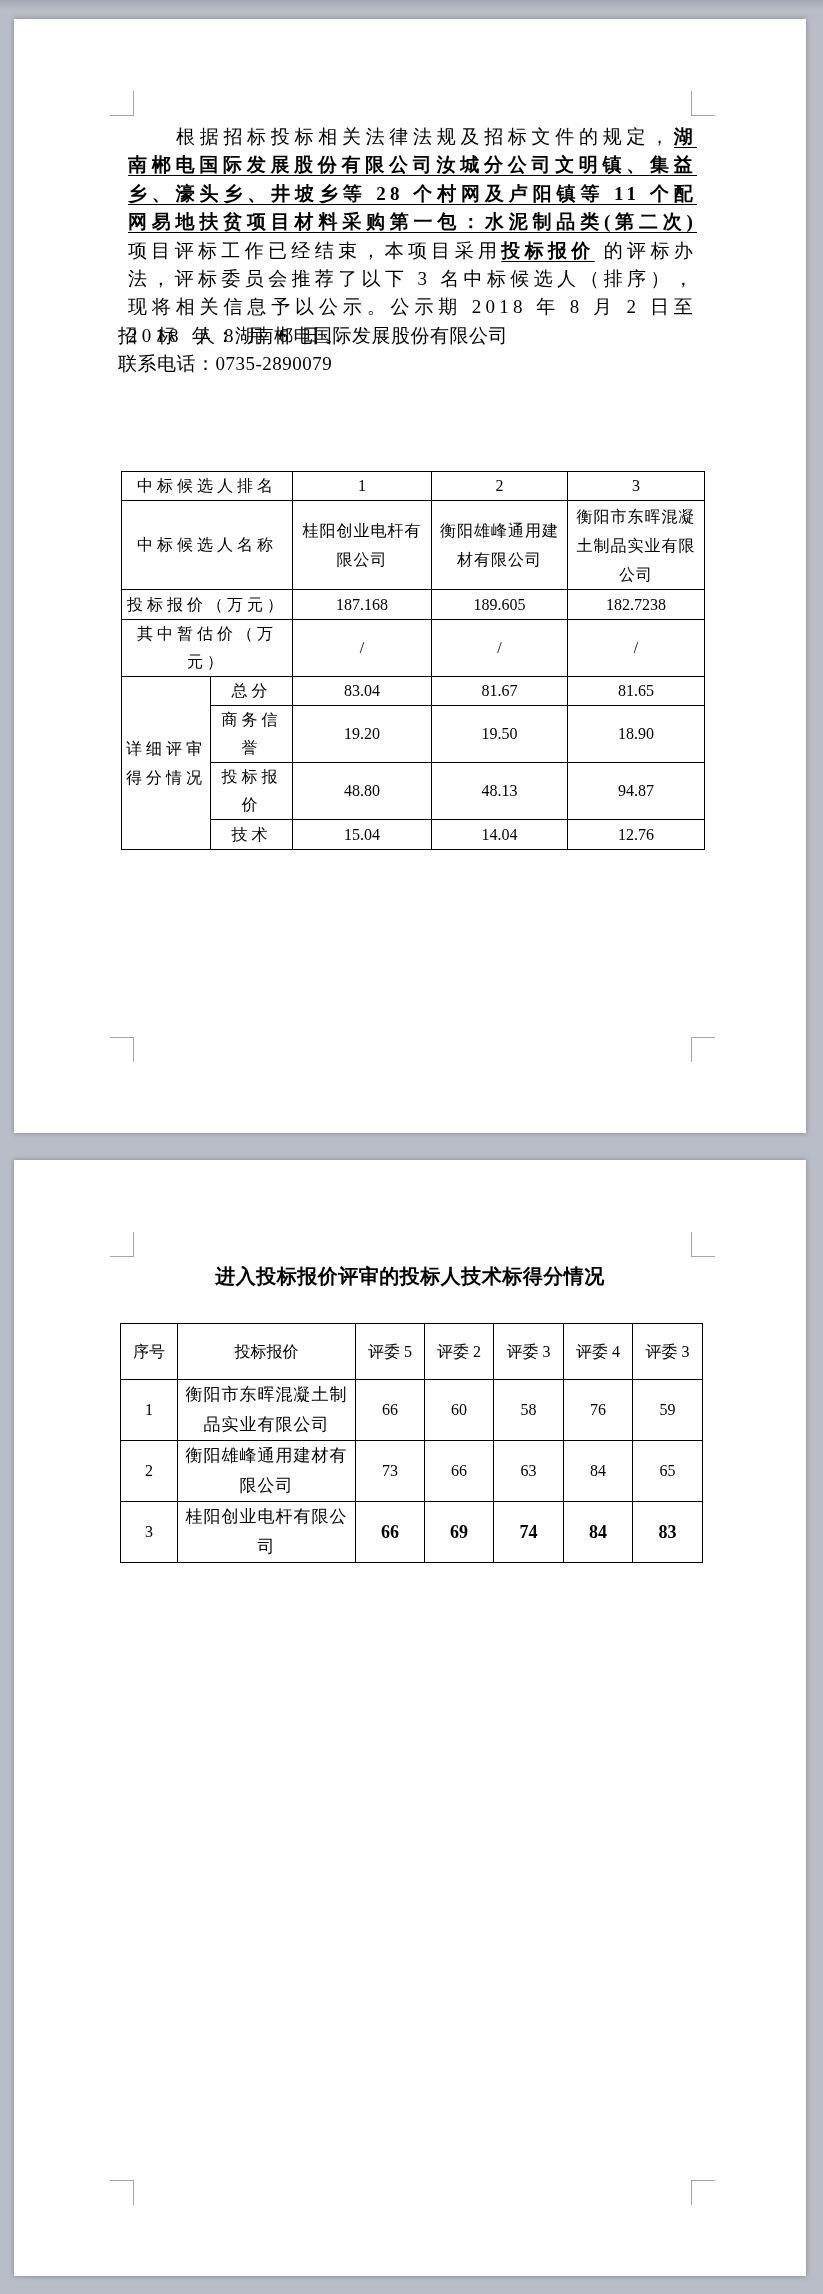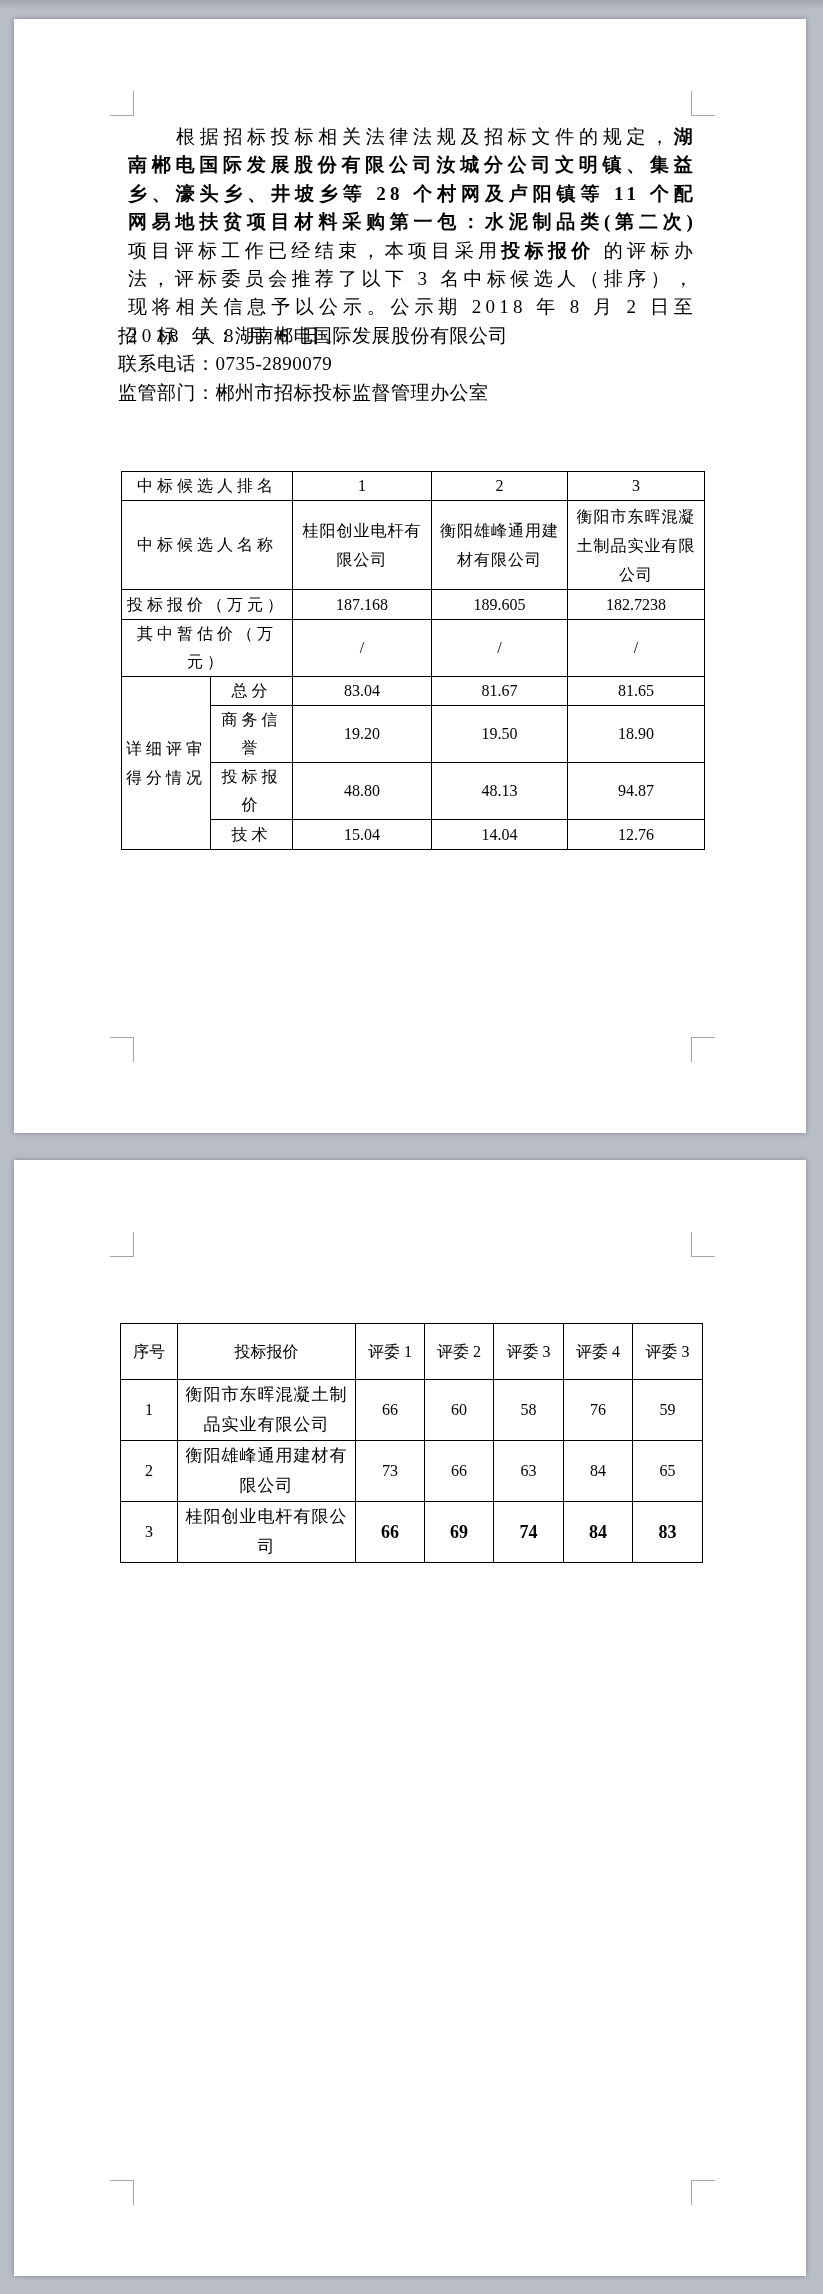--- a/index.html
+++ b/index.html
@@ -29,21 +29,21 @@
   .mark.tr { left:677px; top:72px;   border-left:1px solid #a2a7af;  border-bottom:1px solid #a2a7af; }
   .mark.bl { left:96px;  top:1018px; border-right:1px solid #a2a7af; border-top:1px solid #a2a7af; }
   .mark.br { left:677px; top:1018px; border-left:1px solid #a2a7af;  border-top:1px solid #a2a7af; }
 
   
   .para {
     position:absolute; left:114px; top:104px; width:569px;
     font-size:19px; line-height:28.4px; letter-spacing:4.2px;
     text-align:justify; text-indent:48px;
   }
-  .bu { font-weight:bold; text-underline-offset:4px;margin-top:44px; }
+  .bu { font-weight:bold; text-decoration:underline; text-underline-offset:4px;margin-top:44px; }
   .contacts { position:absolute; left:104px; top:303px; width:569px;
     font-size:19px; line-height:28.4px; letter-spacing:0.5px; }
 
   
   table { border-collapse:collapse; table-layout:fixed; }
   td {
     border:1px solid #000; text-align:center; vertical-align:middle;
     padding:0 2px; font-size:16px; line-height:28px; overflow:hidden;
   }
   #table-1 { position:absolute; left:107px; top:452px; width:583px; }
@@ -67,21 +67,20 @@
   <div class="mark tl"></div>
   <div class="mark tr"></div>
   <div class="mark bl"></div>
   <div class="mark br"></div>
 
   <div class="para"><span>根据招标投标相关法律法规及招标文件的规定，</span><span class="bu">湖南郴电国际发展股份有限公司汝城分公司文明镇、集益乡、濠头乡、井坡乡等 28 个村网及卢阳镇等 11 个配网易地扶贫项目材料采购第一包：水泥制品类(第二次)</span><span>项目评标工作已经结束，本项目采用</span><span class="bu">投标报价</span><span> 的评标办法，评标委员会推荐了以下 3 名中标候选人（排序），现将相关信息予以公示。公示期 2018 年 8 月 2 日至 2018 年 8 月 6 日。</span></div>
 
   <div class="contacts">
     <div>招　标　人：湖南郴电国际发展股份有限公司</div>
     <div>联系电话：0735-2890079</div>
-    <div>监管部门：郴州市招标投标监督管理办公室</div>
   </div>
 
   <table id="table-1">
     <colgroup>
       <col style="width:89px">
         <col style="width:82px">
       <col style="width:139px">
         <col style="width:136px">
         <col style="width:137px">
     </colgroup>
@@ -140,36 +139,37 @@
   </tbody>
     </table>
 </div>
 
 <div class="page" id="page-2">
   <div class="mark tl"></div>
   <div class="mark tr"></div>
   <div class="mark bl" style="top:1020px"></div>
   <div class="mark br" style="top:1020px"></div>
 
+  <div id="page2-title">进入投标报价评审的投标人技术标得分情况</div>
 
   <table id="table-2">
     <colgroup>
       <col style="width:57px">
         <col style="width:178px">
       <col style="width:69px">
         <col style="width:69px">
         <col style="width:70px">
       <col style="width:69px">
         <col style="width:70px">
     </colgroup>
     <tbody>
         <tr style="height:56px">
       <td class="lbl">序号</td>
       <td class="lbl">投标报价</td>
-      <td>评委 1</td>
+      <td>评委 5</td>
       <td>评委 2</td>
       <td>评委 3</td>
       <td>评委 4</td>
       <td>评委 3</td>
     </tr>
     <tr style="height:59px">
       <td>1</td>
       <td class="name">衡阳市东晖混凝土制品实业有限公司</td>
       <td class="score">66</td>
       <td class="score">60</td>

